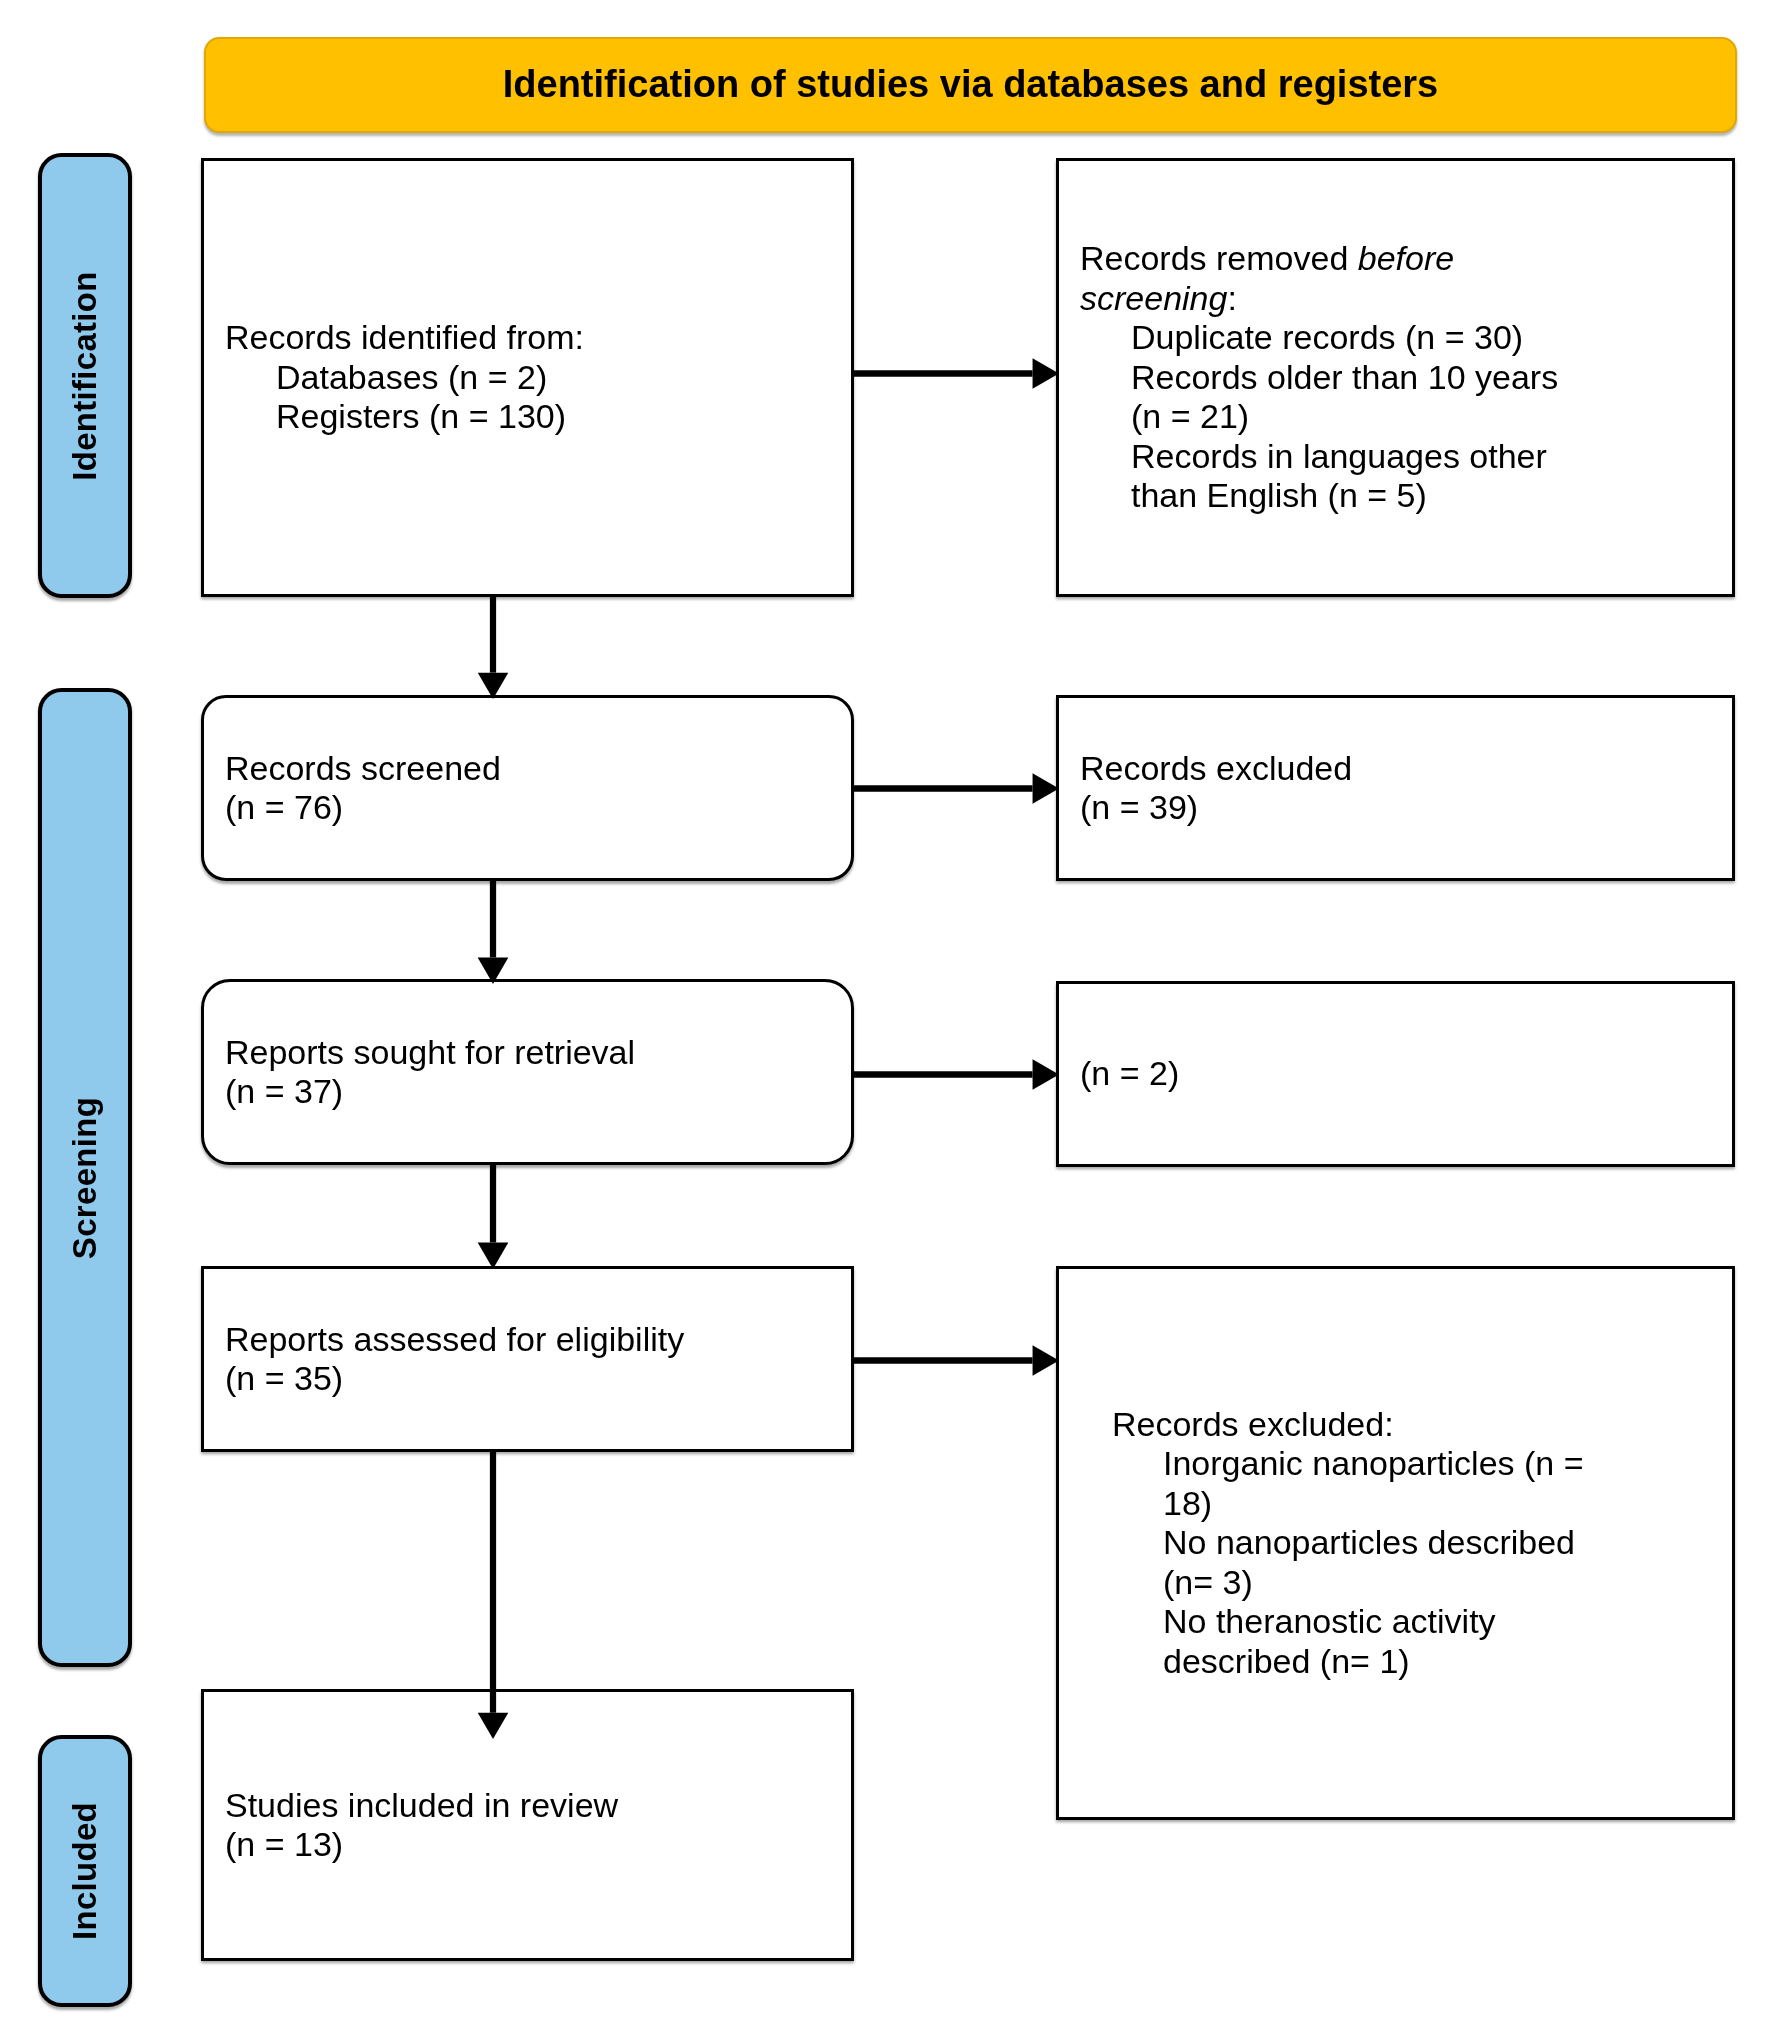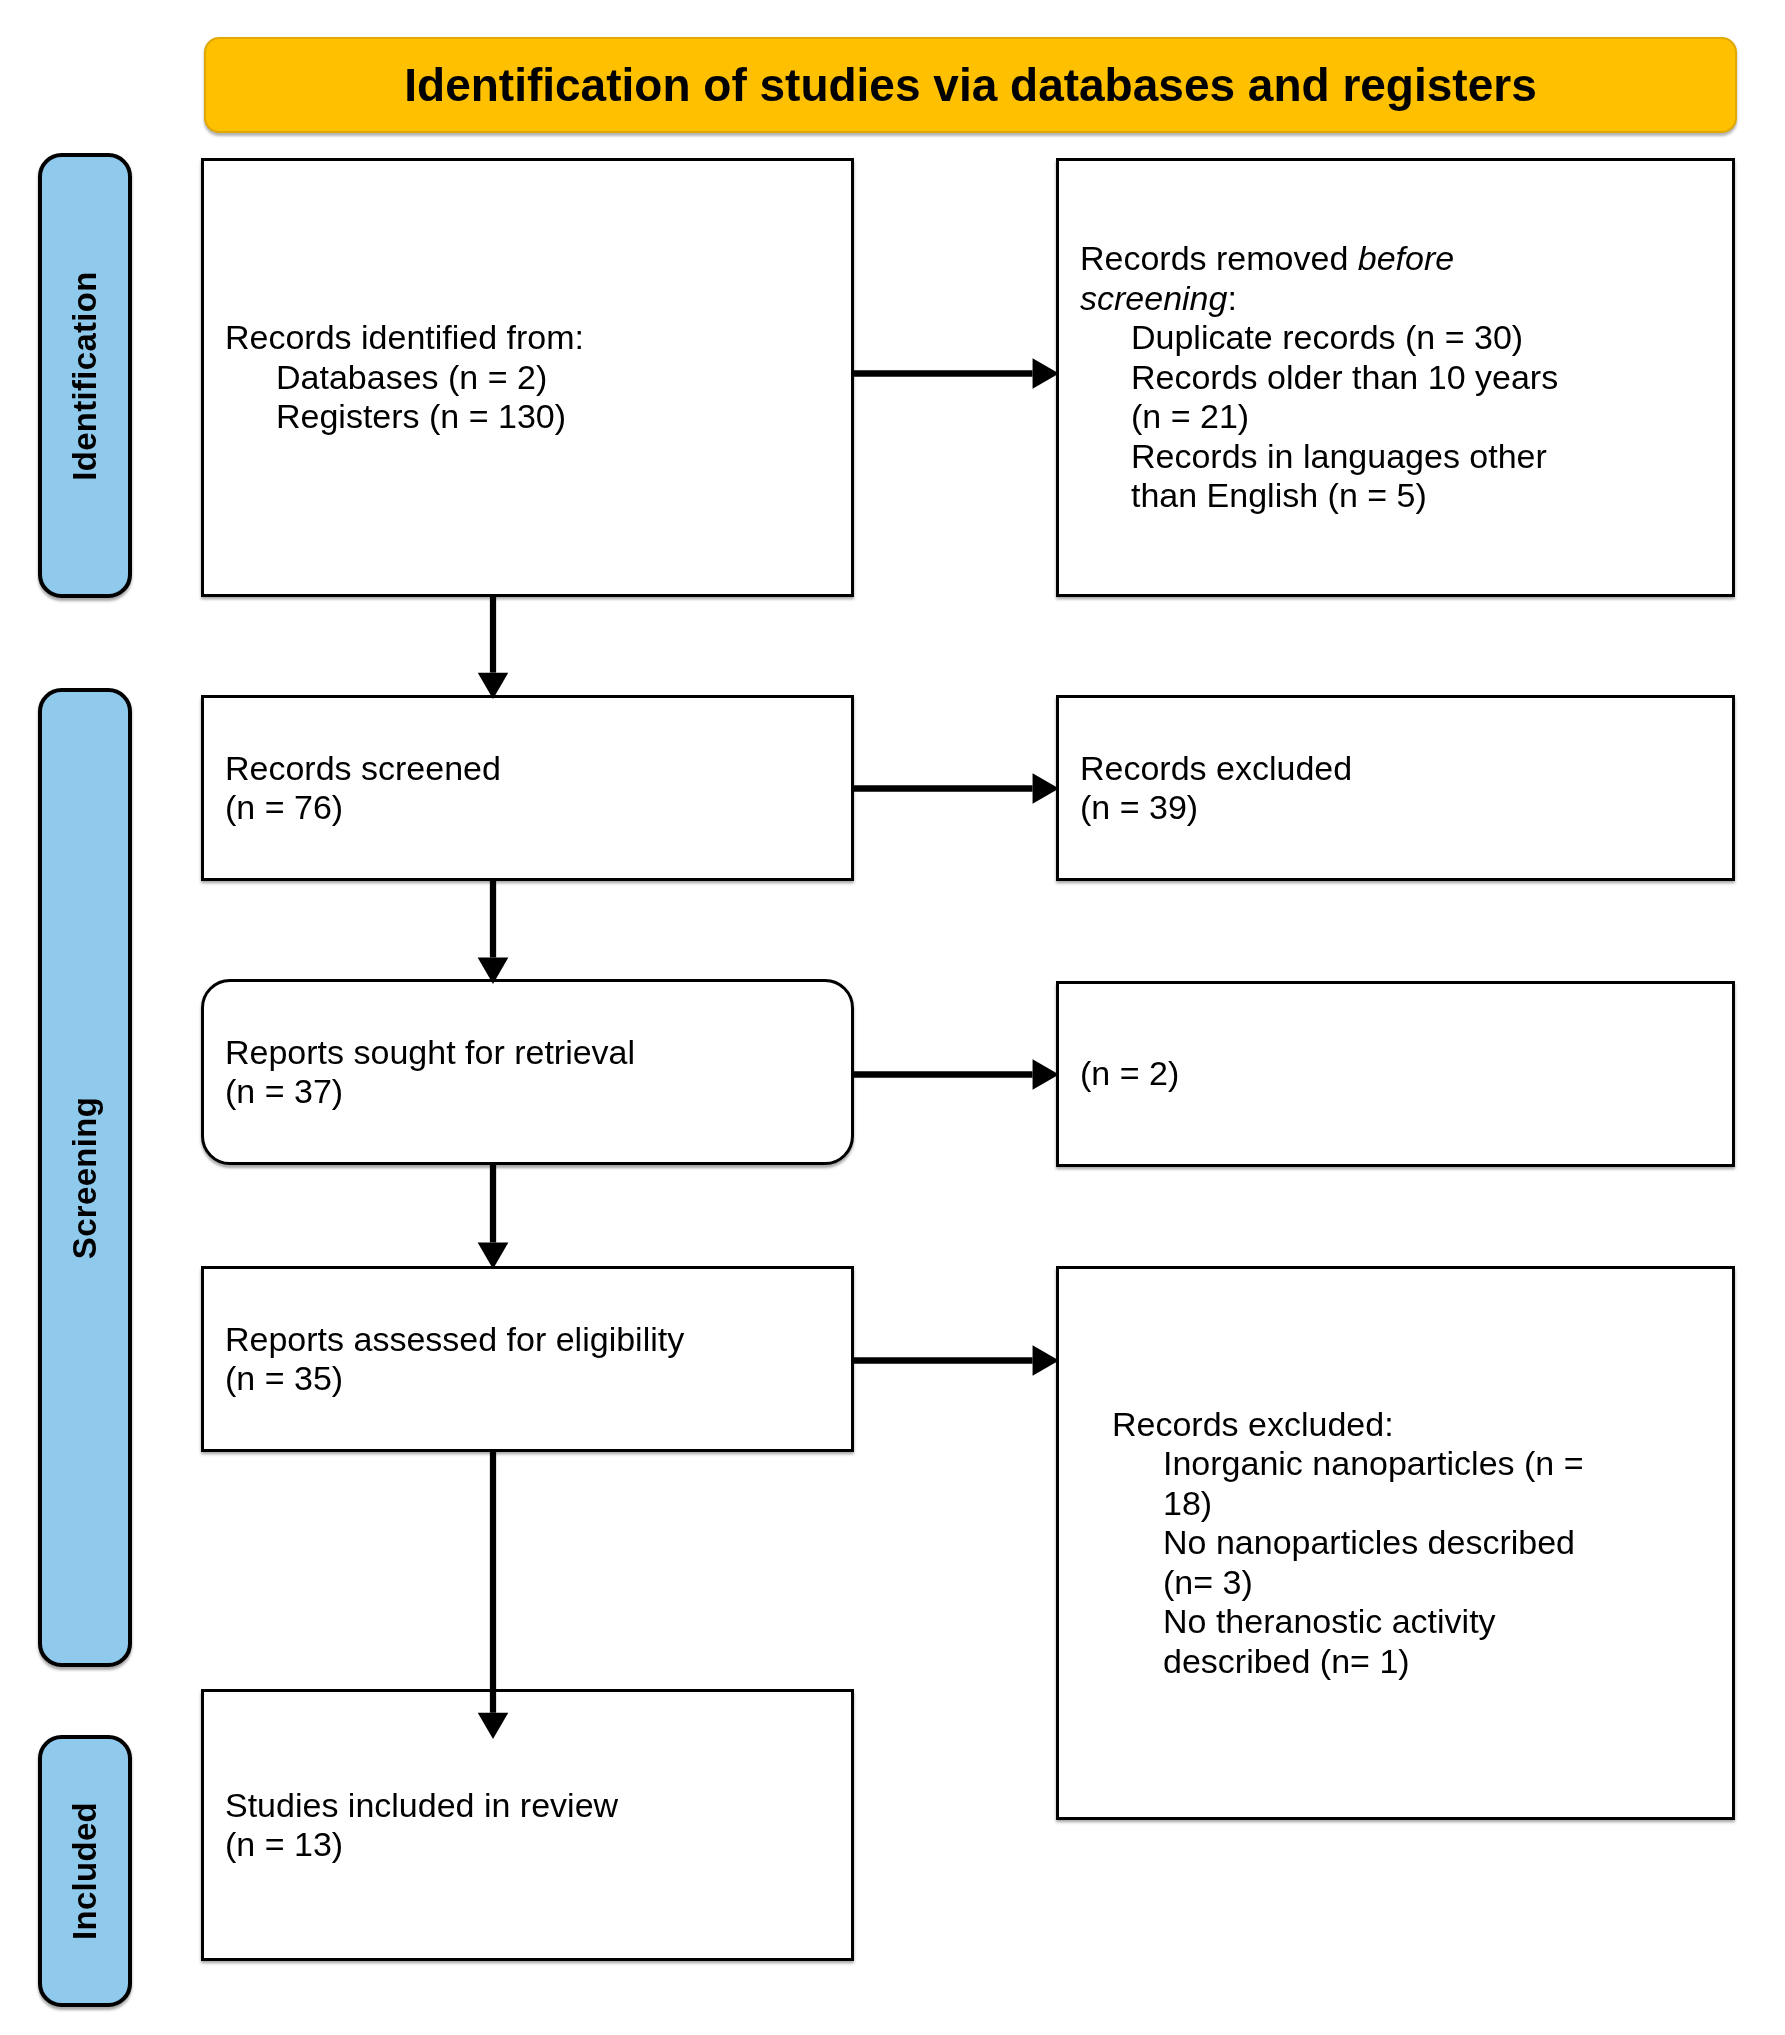--- a/index.html
+++ b/index.html
@@ -29,21 +29,21 @@
     background: #FFC000;
     border: 2.8px solid #E0A800;
     border-radius: 15.3px;
     box-sizing: border-box;
     display: flex;
     align-items: center;
     justify-content: center;
     box-shadow: 0 2.1px 2.8px rgba(0,0,0,0.30);
   }
   .banner-text {
-    font-size: 46px;
+    font-size: 38px;
     font-weight: bold;
     color: #000000;
     letter-spacing: 0px;
     text-align: center;
     line-height: 1.1;
   }
 
   
   .stage-bar {
     position: absolute;
@@ -86,21 +86,21 @@
     font-size: 34px;
     line-height: 1.16;
     color: #000000;
     white-space: pre-wrap;
   }
   .pline.indent { padding-left: 51px; }
   .pline i { font-style: italic; text-align: right; }
 
   
   #box-identified    { left: 201px;  top: 158px;  width: 653px;  height: 439px; }
-  #box-screened      { left: 201px;  top: 695px; width: 653px;  height: 186px; }
+  #box-screened      { left: 201px;  top: 695px; width: 653px;  height: 186px; border-radius: 25px; }
   #box-sought        { left: 201px;  top: 979px; width: 653px;  height: 186px; border-radius: 29px; }
   #box-assessed      { left: 201px;  top: 1266px; width: 653px;  height: 186px; }
   #box-included      { left: 201px;  top: 1689px; width: 653px;  height: 272px; }
 
   
   #box-removed       { left: 1056px; top: 158px;  width: 679px;  height: 439px; }
   #box-excluded-1    { left: 1056px; top: 695px; width: 679px;  height: 186px; }
   #box-notretrieved  { left: 1056px; top: 981px; width: 679px;  height: 186px; }
   #box-excluded-2    { left: 1056px; top: 1266px; width: 679px;  height: 554px; padding-left: 32px; }
 

